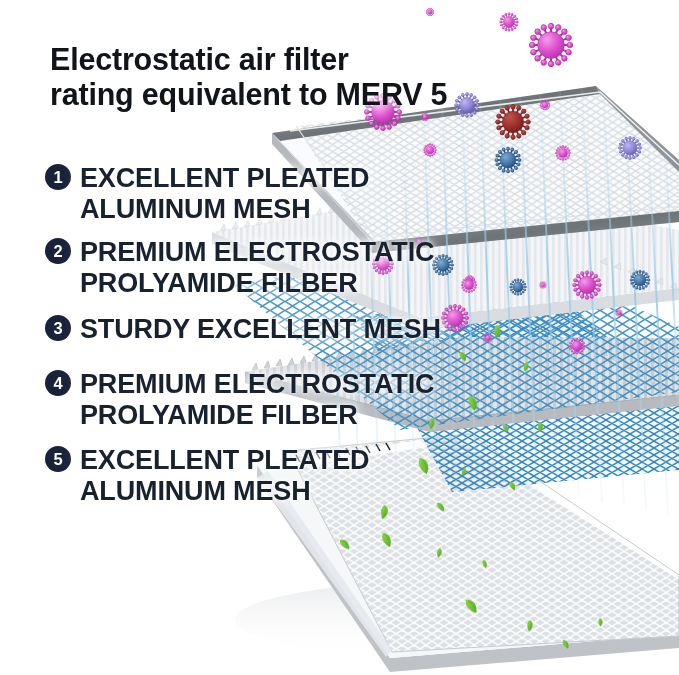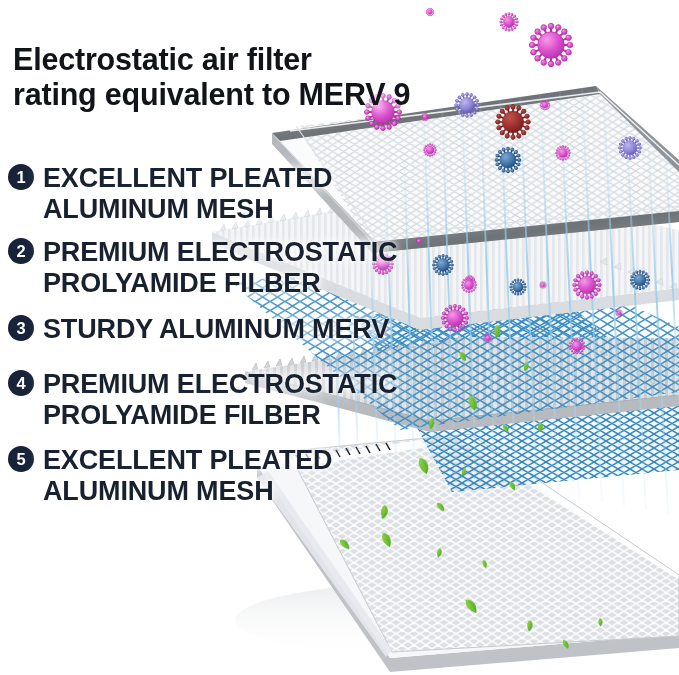--- a/index.html
+++ b/index.html
@@ -11,21 +11,21 @@
     position:relative;
   }
   #stage{position:absolute;inset:0;width:679px;height:675px;overflow:hidden;background:#fff;}
 
   
   #illustration{position:absolute;left:0;top:0;width:679px;height:675px;}
   #illustration svg{display:block;width:679px;height:675px;}
 
   
   #copy{position:absolute;left:0;top:0;width:679px;height:675px;pointer-events:none;}
-  #copy > *{pointer-events:auto;}
+  #copy > *{pointer-events:auto;margin-left:37px;}
 
   .title{
     position:absolute;left:13px;top:22px;width:470px;
     font-size:30.5px;line-height:1.12;font-weight:700;
     color:#111418;letter-spacing:-0.2px;
     text-shadow:0 0 6px rgba(255,255,255,.95),0 0 14px rgba(255,255,255,.85);
   }
   .title .l2{display:block;}
 
   .feature{position:absolute;left:8px;display:flex;align-items:flex-start;gap:9px;}
@@ -483,38 +483,38 @@
             <use href="#leaf"></use>
           </g>
     </g>
   </svg>
   </div>
 
   <div id="copy">
 
     <h1 class="title">
       <span>Electrostatic air filter</span>
-      <span class="l2">rating equivalent to MERV 9</span>
+      <span class="l2">rating equivalent to MERV 5</span>
     </h1>
 
     <div class="feature" id="f1">
       <div class="badge">1</div>
       <div class="ftext">EXCELLENT PLEATED
 ALUMINUM MESH</div>
     </div>
 
     <div class="feature" id="f2">
       <div class="badge">2</div>
       <div class="ftext">PREMIUM ELECTROSTATIC
 PROLYAMIDE FILBER</div>
     </div>
 
     <div class="feature" id="f3">
       <div class="badge">3</div>
-      <div class="ftext">STURDY ALUMINUM MERV</div>
+      <div class="ftext">STURDY EXCELLENT MESH</div>
     </div>
 
     <div class="feature" id="f4">
       <div class="badge">4</div>
       <div class="ftext">PREMIUM ELECTROSTATIC
 PROLYAMIDE FILBER</div>
     </div>
 
     <div class="feature" id="f5">
       <div class="badge">5</div>

